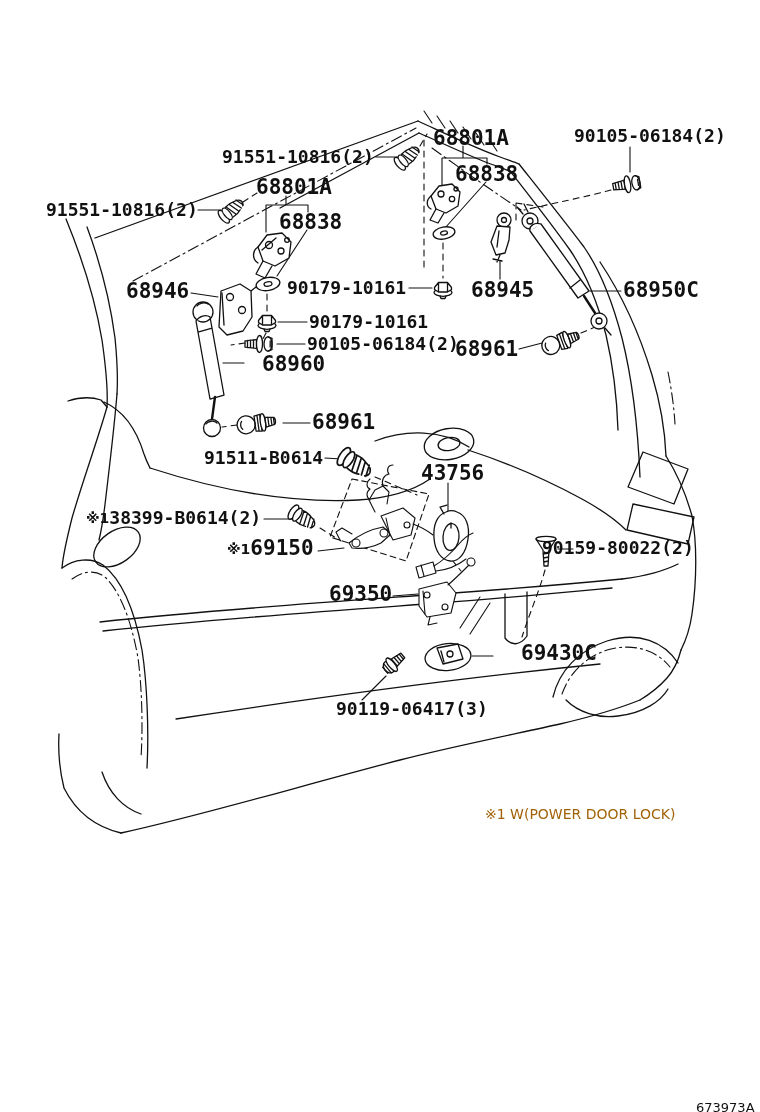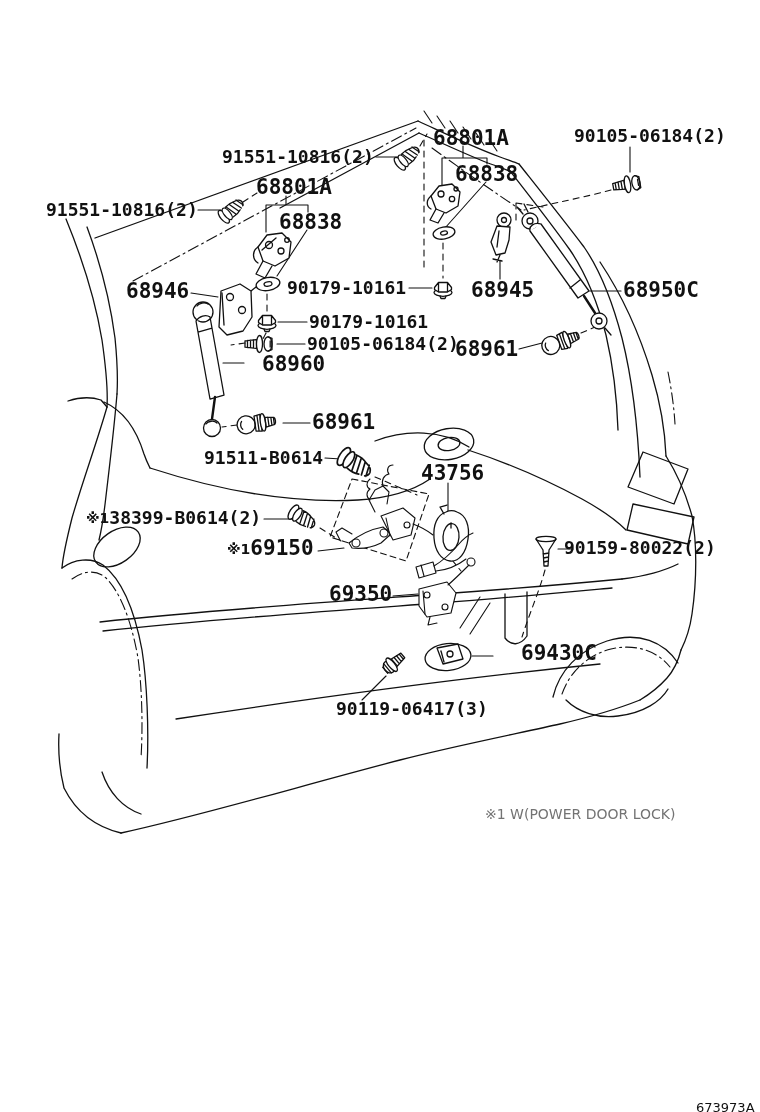--- a/index.html
+++ b/index.html
@@ -6,21 +6,21 @@
   #stage{position:relative;width:760px;height:1112px;background:#fff;overflow:hidden;
          font-family:"DejaVu Sans Mono",monospace;}
   #lineart{position:absolute;left:0;top:0;}
   .art{stroke:#111;fill:none;stroke-width:1.3;stroke-linecap:round;stroke-linejoin:round;}
   .thin{stroke-width:1.1;}
   .lbl{position:absolute;color:#111;font-weight:bold;white-space:nowrap;line-height:1;
        font-family:"DejaVu Sans Mono",monospace;}
   .sm{font-size:18px;text-align:right;}
   .lg{font-size:21px;}
   .pref{font-size:14px;font-weight:bold;vertical-align:1px;font-family:"DejaVu Sans",sans-serif;}
-  .note{position:absolute;color:#737373;font-family:"DejaVu Sans",sans-serif;font-size:14px;white-space:nowrap;}
+  .note{position:absolute;color:#a16207;font-family:"DejaVu Sans",sans-serif;font-size:14px;white-space:nowrap;}
   .code{position:absolute;color:#111;font-family:"DejaVu Sans",sans-serif;font-size:13px;white-space:nowrap;margin-top:12px;}
 </style>
 </head>
 <body>
 
 <div id="stage">
 
 <svg id="lineart" width="760" height="1112" viewBox="0 0 760 1112">
   <defs>
     <g id="g-screw" class="art">
@@ -276,20 +276,20 @@
 <div class="lbl lg" style="left:455px;top:339px">68961</div>
 <div class="lbl lg" style="left:471px;top:280px">68945</div>
 <div class="lbl lg" style="left:623px;top:280px">68950C</div>
 <div class="lbl lg" style="left:262px;top:354px">68960</div>
 <div class="lbl lg" style="left:312px;top:412px">68961</div>
 <div class="lbl sm" style="left:204px;top:449px">91511-B0614</div>
 <div class="lbl lg" style="left:421px;top:463px">43756</div>
 <div class="lbl sm" style="left:86px;top:509px"><span class="pref">※1</span><span>38399-B0614(2)</span></div>
 <div class="lbl lg" style="left:227px;top:538px"><span class="pref">※1</span><span>69150</span></div>
 <div class="lbl lg" style="left:329px;top:584px">69350</div>
-<div class="lbl sm" style="left:564px;top:539px">90159-80022(2)</div>
+<div class="lbl sm" style="left:542px;top:539px">90159-80022(2)</div>
 <div class="lbl lg" style="left:521px;top:643px">69430C</div>
 <div class="lbl sm" style="left:336px;top:700px">90119-06417(3)</div>
 
 <div class="note" style="left:485px;top:806px">※1 W(POWER DOOR LOCK)</div>
 <div class="code" style="left:696px;top:1088px">673973A</div>
 
 </div>
 
 </body></html>

